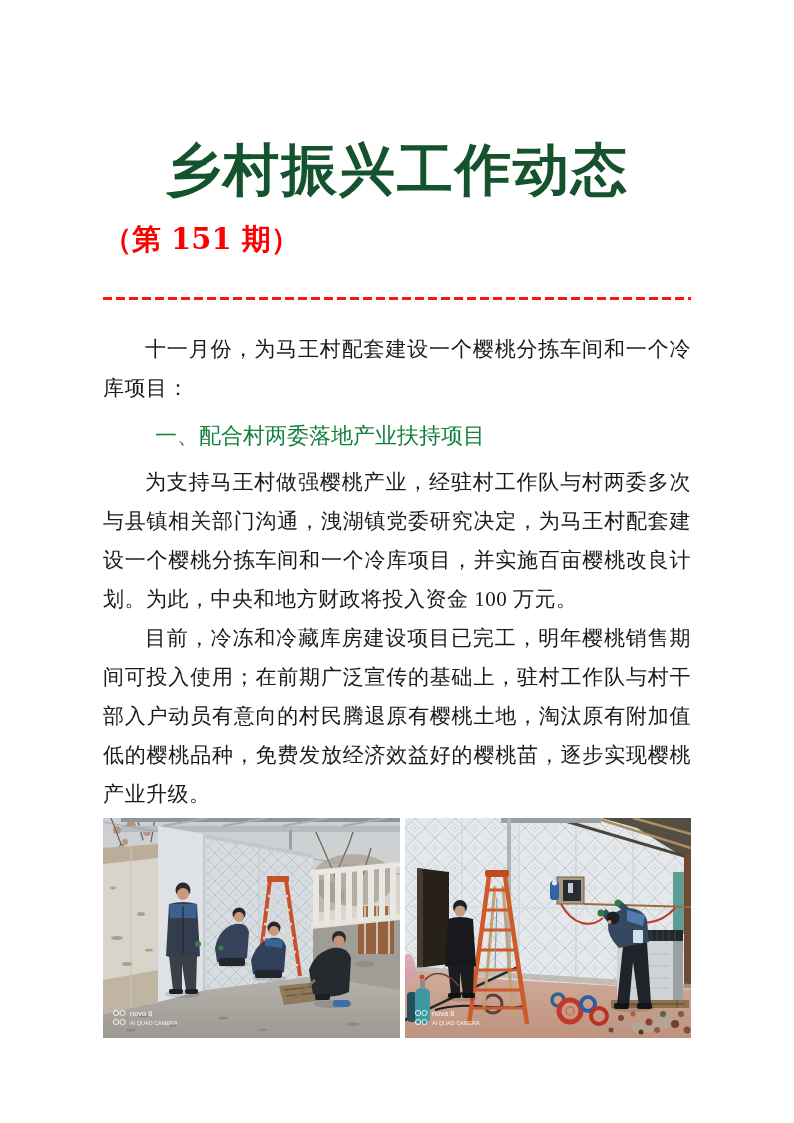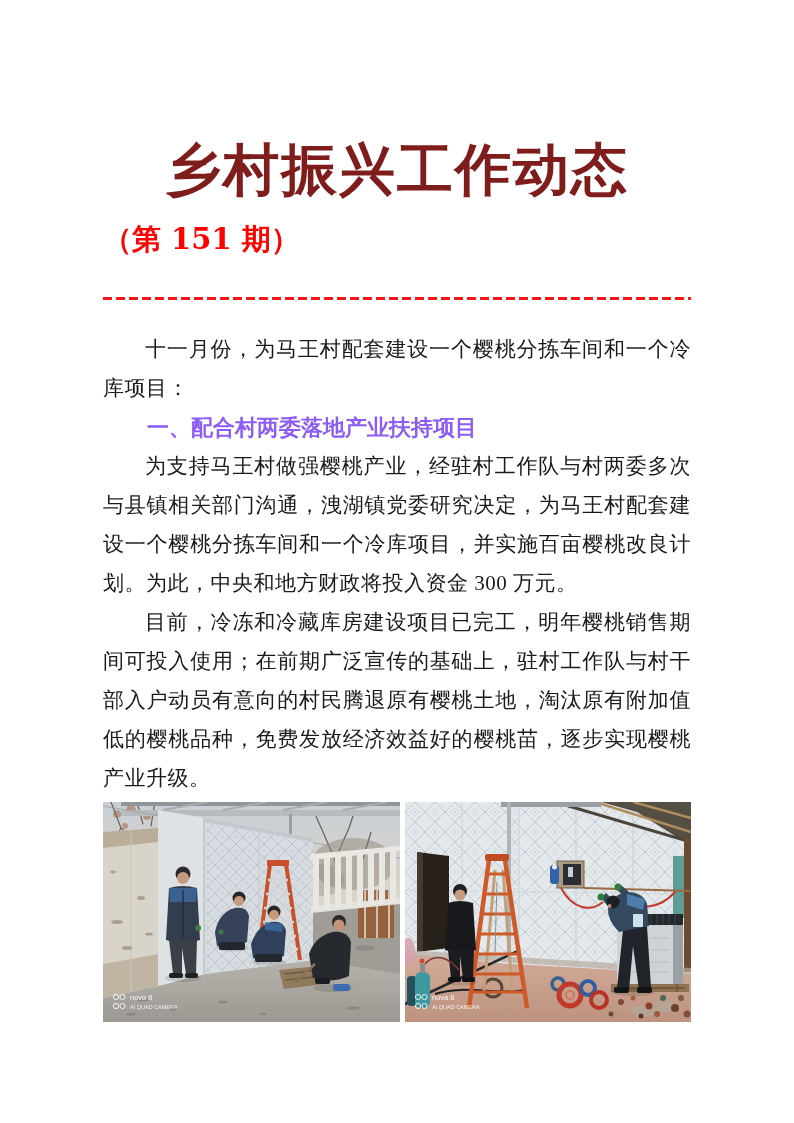--- a/index.html
+++ b/index.html
@@ -2,59 +2,59 @@
 <html><head>
 <meta charset="utf-8">
 <style>
   html,body{margin:0;padding:0;background:#ffffff;}
   .page{
     position:relative;width:794px;height:1123px;margin:0 auto;background:#ffffff;
     overflow:hidden;font-family:"Liberation Serif","DejaVu Serif",serif;color:#1a1a1a;
   }
   .content{padding:0 103px;}
   .doc-title{
-    margin:136px 0 0 0;text-align:center;font-weight:bold;color:#7f1d1d;
+    margin:136px 0 0 0;text-align:center;font-weight:bold;color:#14532d;
     font-size:56px;line-height:1.2;letter-spacing:2px;
     font-family:"DejaVu Serif","Liberation Serif",serif;
   }
   .doc-issue{
     margin:18px 0 0 0;text-align:left;font-weight:bold;color:#fe0000;
     font-size:29px;line-height:1.3;
     font-family:"DejaVu Serif","Liberation Serif",serif;
   }
   .divider{
     margin-top:38px;height:3px;
     background:repeating-linear-gradient(90deg,#fb1616 0 9px,transparent 9px 13px);
   }
   .para{
     margin:0;font-size:21px;line-height:39px;text-align:justify;
     text-indent:2em;letter-spacing:0.5px;
   }
   .intro{margin-top:30px;}
   .sec-heading{
-    margin:0;font-size:22px;line-height:39px;font-weight:bold;color:#8b5cf6;
+    margin:8px;font-size:22px;line-height:39px;font-weight:normal;color:#15803d;
     text-indent:2em;font-family:"Liberation Sans","DejaVu Sans",sans-serif;
   }
   .photos{display:flex;gap:5px;margin-top:4px;}
   .photos figure{margin:0;padding:0;line-height:0;}
   svg text{font-family:"Liberation Sans","DejaVu Sans",sans-serif;}
 </style>
 </head>
 <body>
 
 <div class="page">
   <div class="content">
 
     <h1 class="doc-title">乡村振兴工作动态</h1>
     <div class="doc-issue">（第 151 期）</div>
     <div class="divider"></div>
 
     <p class="para intro">十一月份，为马王村配套建设一个樱桃分拣车间和一个冷库项目：</p>
     <p class="sec-heading">一、配合村两委落地产业扶持项目</p>
-    <p class="para">为支持马王村做强樱桃产业，经驻村工作队与村两委多次与县镇相关部门沟通，洩湖镇党委研究决定，为马王村配套建设一个樱桃分拣车间和一个冷库项目，并实施百亩樱桃改良计划。为此，中央和地方财政将投入资金 300 万元。</p>
+    <p class="para">为支持马王村做强樱桃产业，经驻村工作队与村两委多次与县镇相关部门沟通，洩湖镇党委研究决定，为马王村配套建设一个樱桃分拣车间和一个冷库项目，并实施百亩樱桃改良计划。为此，中央和地方财政将投入资金 100 万元。</p>
     <p class="para">目前，冷冻和冷藏库房建设项目已完工，明年樱桃销售期间可投入使用；在前期广泛宣传的基础上，驻村工作队与村干部入户动员有意向的村民腾退原有樱桃土地，淘汰原有附加值低的樱桃品种，免费发放经济效益好的樱桃苗，逐步实现樱桃产业升级。</p>
 
     <div class="photos">
 
       <figure>
         <svg width="297" height="220" viewBox="0 0 297 220">
           <defs>
             <linearGradient id="skyL" x1="0" y1="0" x2="0" y2="1">
               <stop offset="0" stop-color="#c9cfd5"></stop>
                 <stop offset="1" stop-color="#ddd5c7"></stop>

